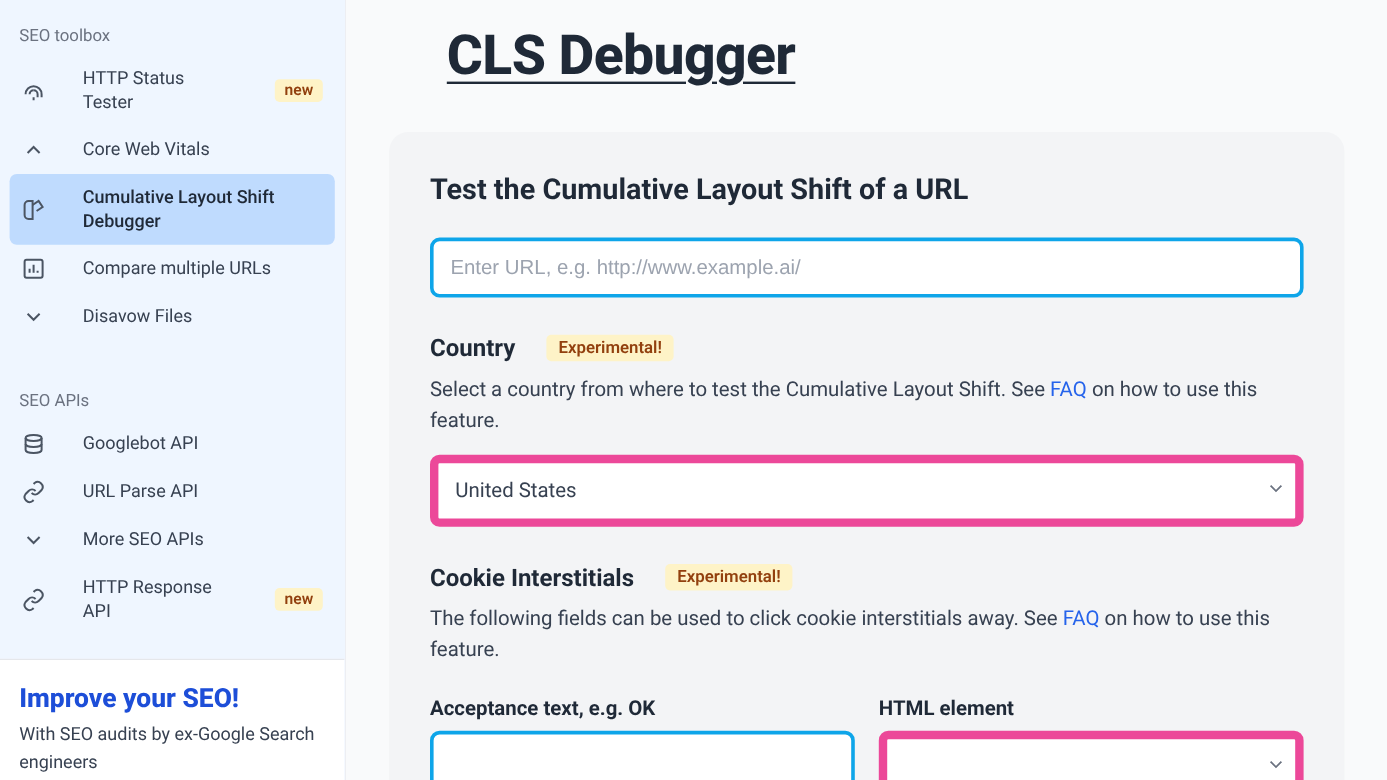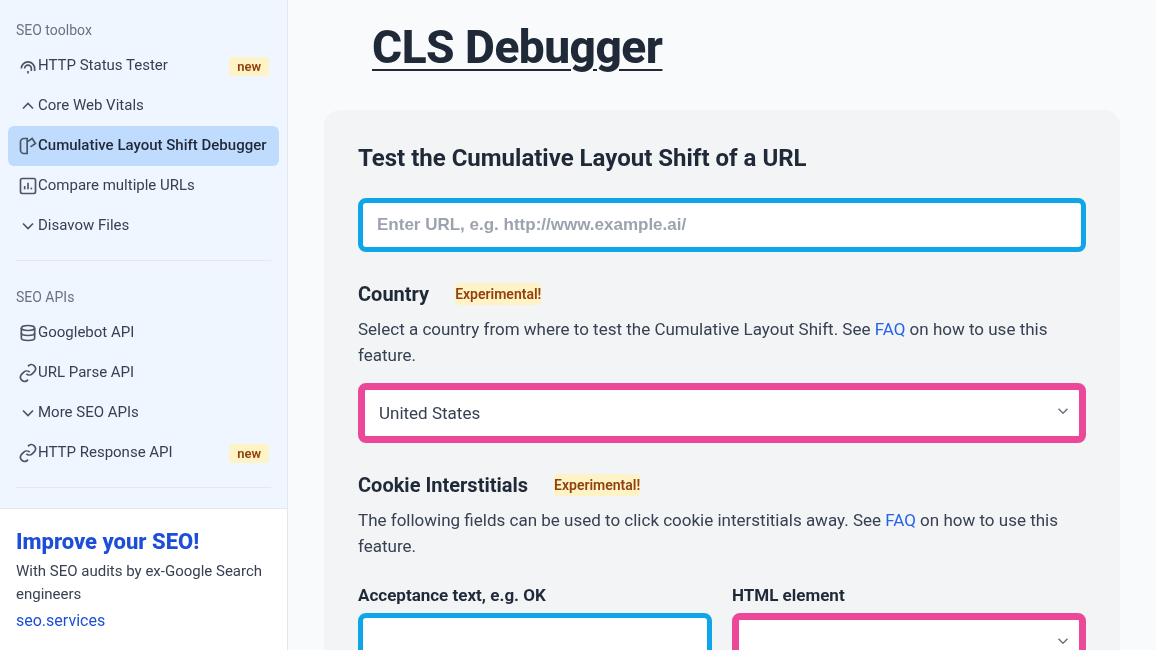--- a/index.html
+++ b/index.html
@@ -25,21 +25,21 @@
 }
 .section-header {
   font-size: 14px;
   color: #6b7280;
   padding: 14px 8px 8px;
   font-weight: 400;
 }
 .sidebar-item {
   display: flex;
   align-items: center;
-  gap: 0;
+  gap: 31px;
   padding: 10px 10px;
   border-radius: 6px;
   cursor: pointer;
   font-size: 15px;
   color: #374151;
 }
 .sidebar-item.active {
   background: #bfdbfe;
   color: #1f2937;
   font-weight: 500;
@@ -112,27 +112,26 @@
   padding: 34px;
 }
 .card-title {
   font-size: 24px;
   font-weight: 700;
   margin-bottom: 26px;
   color: #1f2937;
 }
 .input-text {
   width: 100%;
-  border: 5px solid #0ea5e9;
+  border: 3px solid #0ea5e9;
   border-radius: 8px;
   padding: 12px 14px;
   font-size: 17px;
   background: #fff;
   color: #374151;
-  font-weight: bold;
 }
 .input-text::placeholder { color: #9ca3af; }
 .field-label-row {
   display: flex;
   align-items: center;
   gap: 26px;
   margin-top: 30px;
   margin-bottom: 10px;
 }
 .field-label {
@@ -143,21 +142,21 @@
 .field-label-sm {
   font-size: 17px;
   font-weight: 700;
   color: #1f2937;
   margin-bottom: 8px;
 }
 .badge-exp {
   background: #fef3c7;
   color: #92400e;
   font-size: 14px;
-  padding: 3px 0;
+  padding: 3px 10px;
   border-radius: 4px;
   font-weight: 600;
 }
 .help-text {
   font-size: 17px;
   color: #374151;
   line-height: 1.55;
   margin-bottom: 14px;
 }
 .help-text a { color: #2563eb; text-decoration: none; }

